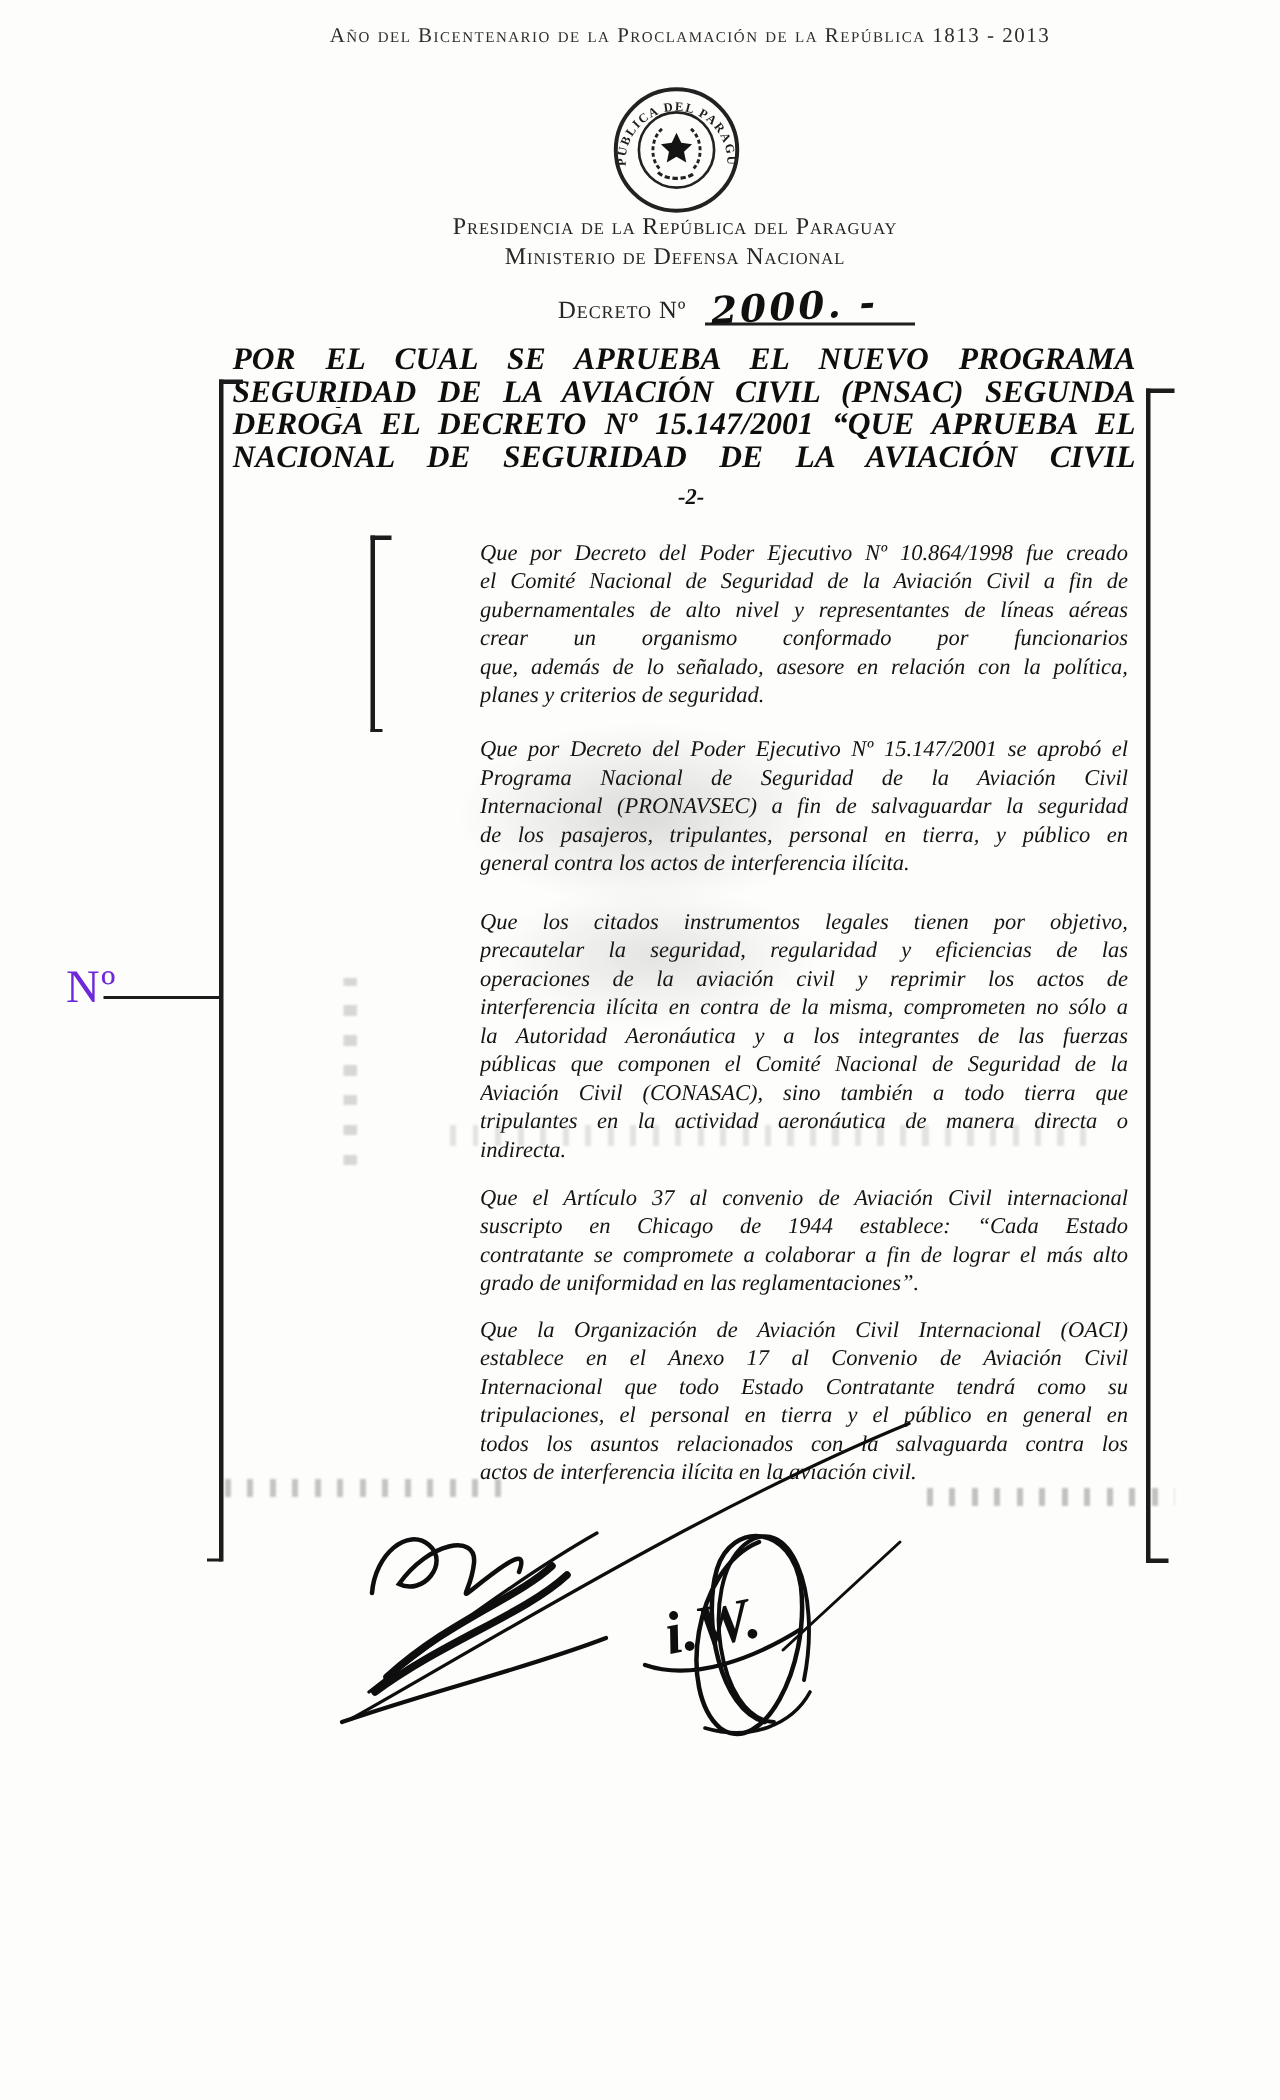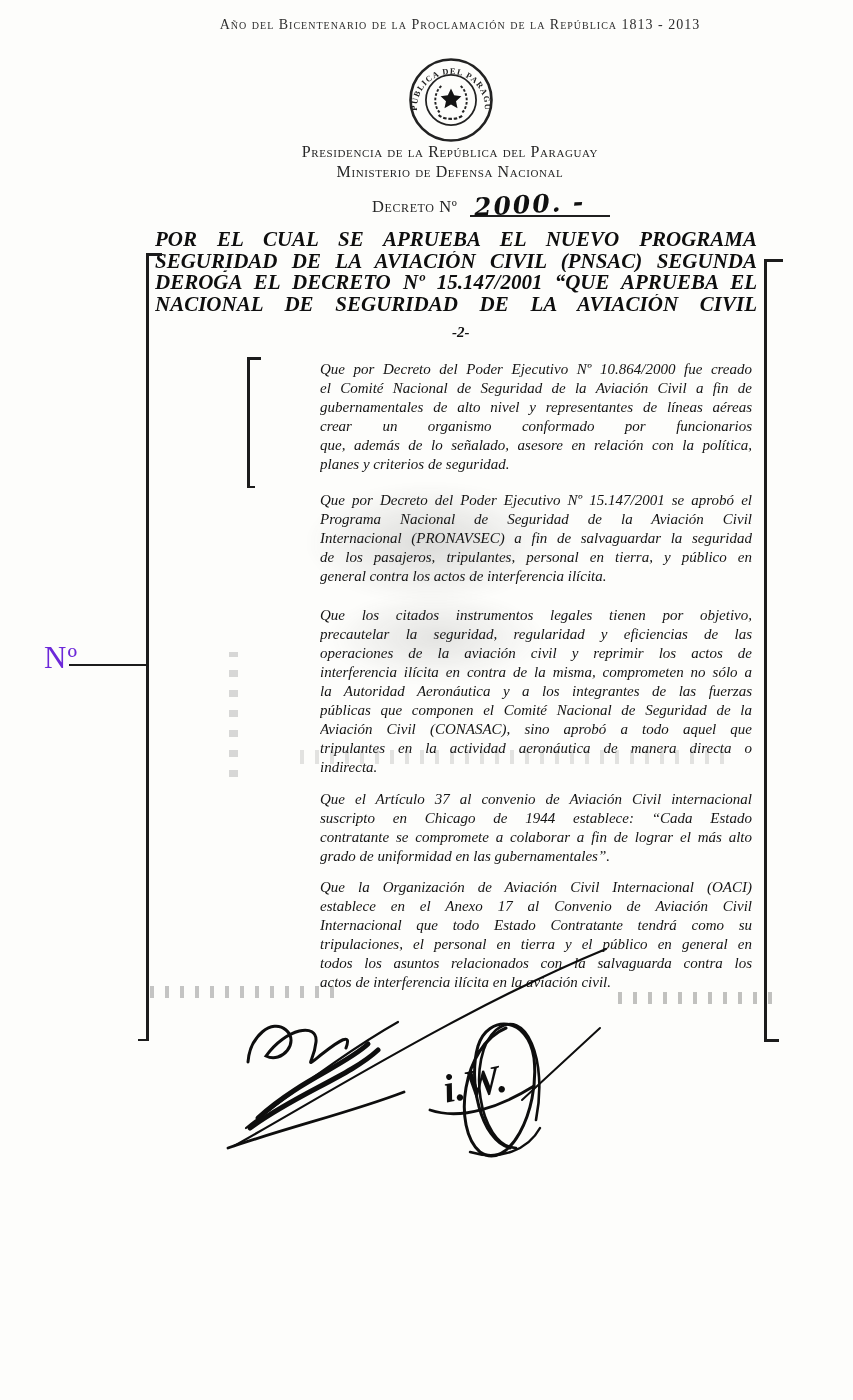--- a/index.html
+++ b/index.html
@@ -114,50 +114,50 @@
 <div class="title-block">
     <div class="jline">POR EL CUAL SE APRUEBA EL NUEVO PROGRAMA NACIONAL DE</div>
     <div class="jline">SEGURIDAD DE LA AVIACIÓN CIVIL (PNSAC) SEGUNDA EDICIÓN Y SE</div>
     <div class="jline">DEROGA EL DECRETO Nº 15.147/2001 “QUE APRUEBA EL PROGRAMA</div>
     <div class="jline jlast">NACIONAL DE SEGURIDAD DE LA AVIACIÓN CIVIL (PRONAVSEC)”.</div>
   </div>
 
 <div class="page-number">-2-</div>
 
 <div class="para" id="para-1">
-    <div class="jline">Que por Decreto del Poder Ejecutivo Nº 10.864/2000 fue creado</div>
+    <div class="jline">Que por Decreto del Poder Ejecutivo Nº 10.864/1998 fue creado</div>
     <div class="jline">el Comité Nacional de Seguridad de la Aviación Civil a fin de</div>
     <div class="jline">gubernamentales de alto nivel y representantes de líneas aéreas</div>
     <div class="jline">crear un organismo conformado por funcionarios</div>
     <div class="jline">que, además de lo señalado, asesore en relación con la política,</div>
     <div class="jline jlast">planes y criterios de seguridad.</div>
   </div>
 <div class="para" id="para-2">
     <div class="jline">Que por Decreto del Poder Ejecutivo Nº 15.147/2001 se aprobó el</div>
     <div class="jline">Programa Nacional de Seguridad de la Aviación Civil</div>
     <div class="jline">Internacional (PRONAVSEC) a fin de salvaguardar la seguridad</div>
     <div class="jline">de los pasajeros, tripulantes, personal en tierra, y público en</div>
     <div class="jline jlast">general contra los actos de interferencia ilícita.</div>
   </div>
 <div class="para" id="para-3">
     <div class="jline">Que los citados instrumentos legales tienen por objetivo,</div>
     <div class="jline">precautelar la seguridad, regularidad y eficiencias de las</div>
     <div class="jline">operaciones de la aviación civil y reprimir los actos de</div>
     <div class="jline">interferencia ilícita en contra de la misma, comprometen no sólo a</div>
     <div class="jline">la Autoridad Aeronáutica y a los integrantes de las fuerzas</div>
     <div class="jline">públicas que componen el Comité Nacional de Seguridad de la</div>
-    <div class="jline">Aviación Civil (CONASAC), sino aprobó a todo aquel que</div>
+    <div class="jline">Aviación Civil (CONASAC), sino también a todo tierra que</div>
     <div class="jline">tripulantes en la actividad aeronáutica de manera directa o</div>
     <div class="jline jlast">indirecta.</div>
   </div>
 <div class="para" id="para-4">
     <div class="jline">Que el Artículo 37 al convenio de Aviación Civil internacional</div>
     <div class="jline">suscripto en Chicago de 1944 establece: “Cada Estado</div>
     <div class="jline">contratante se compromete a colaborar a fin de lograr el más alto</div>
-    <div class="jline jlast">grado de uniformidad en las gubernamentales”.</div>
+    <div class="jline jlast">grado de uniformidad en las reglamentaciones”.</div>
   </div>
 <div class="para" id="para-5">
     <div class="jline">Que la Organización de Aviación Civil Internacional (OACI)</div>
     <div class="jline">establece en el Anexo 17 al Convenio de Aviación Civil</div>
     <div class="jline">Internacional que todo Estado Contratante tendrá como su</div>
     <div class="jline">tripulaciones, el personal en tierra y el público en general en</div>
     <div class="jline">todos los asuntos relacionados con la salvaguarda contra los</div>
     <div class="jline jlast">actos de interferencia ilícita en la aviación civil.</div>
   </div>
 

